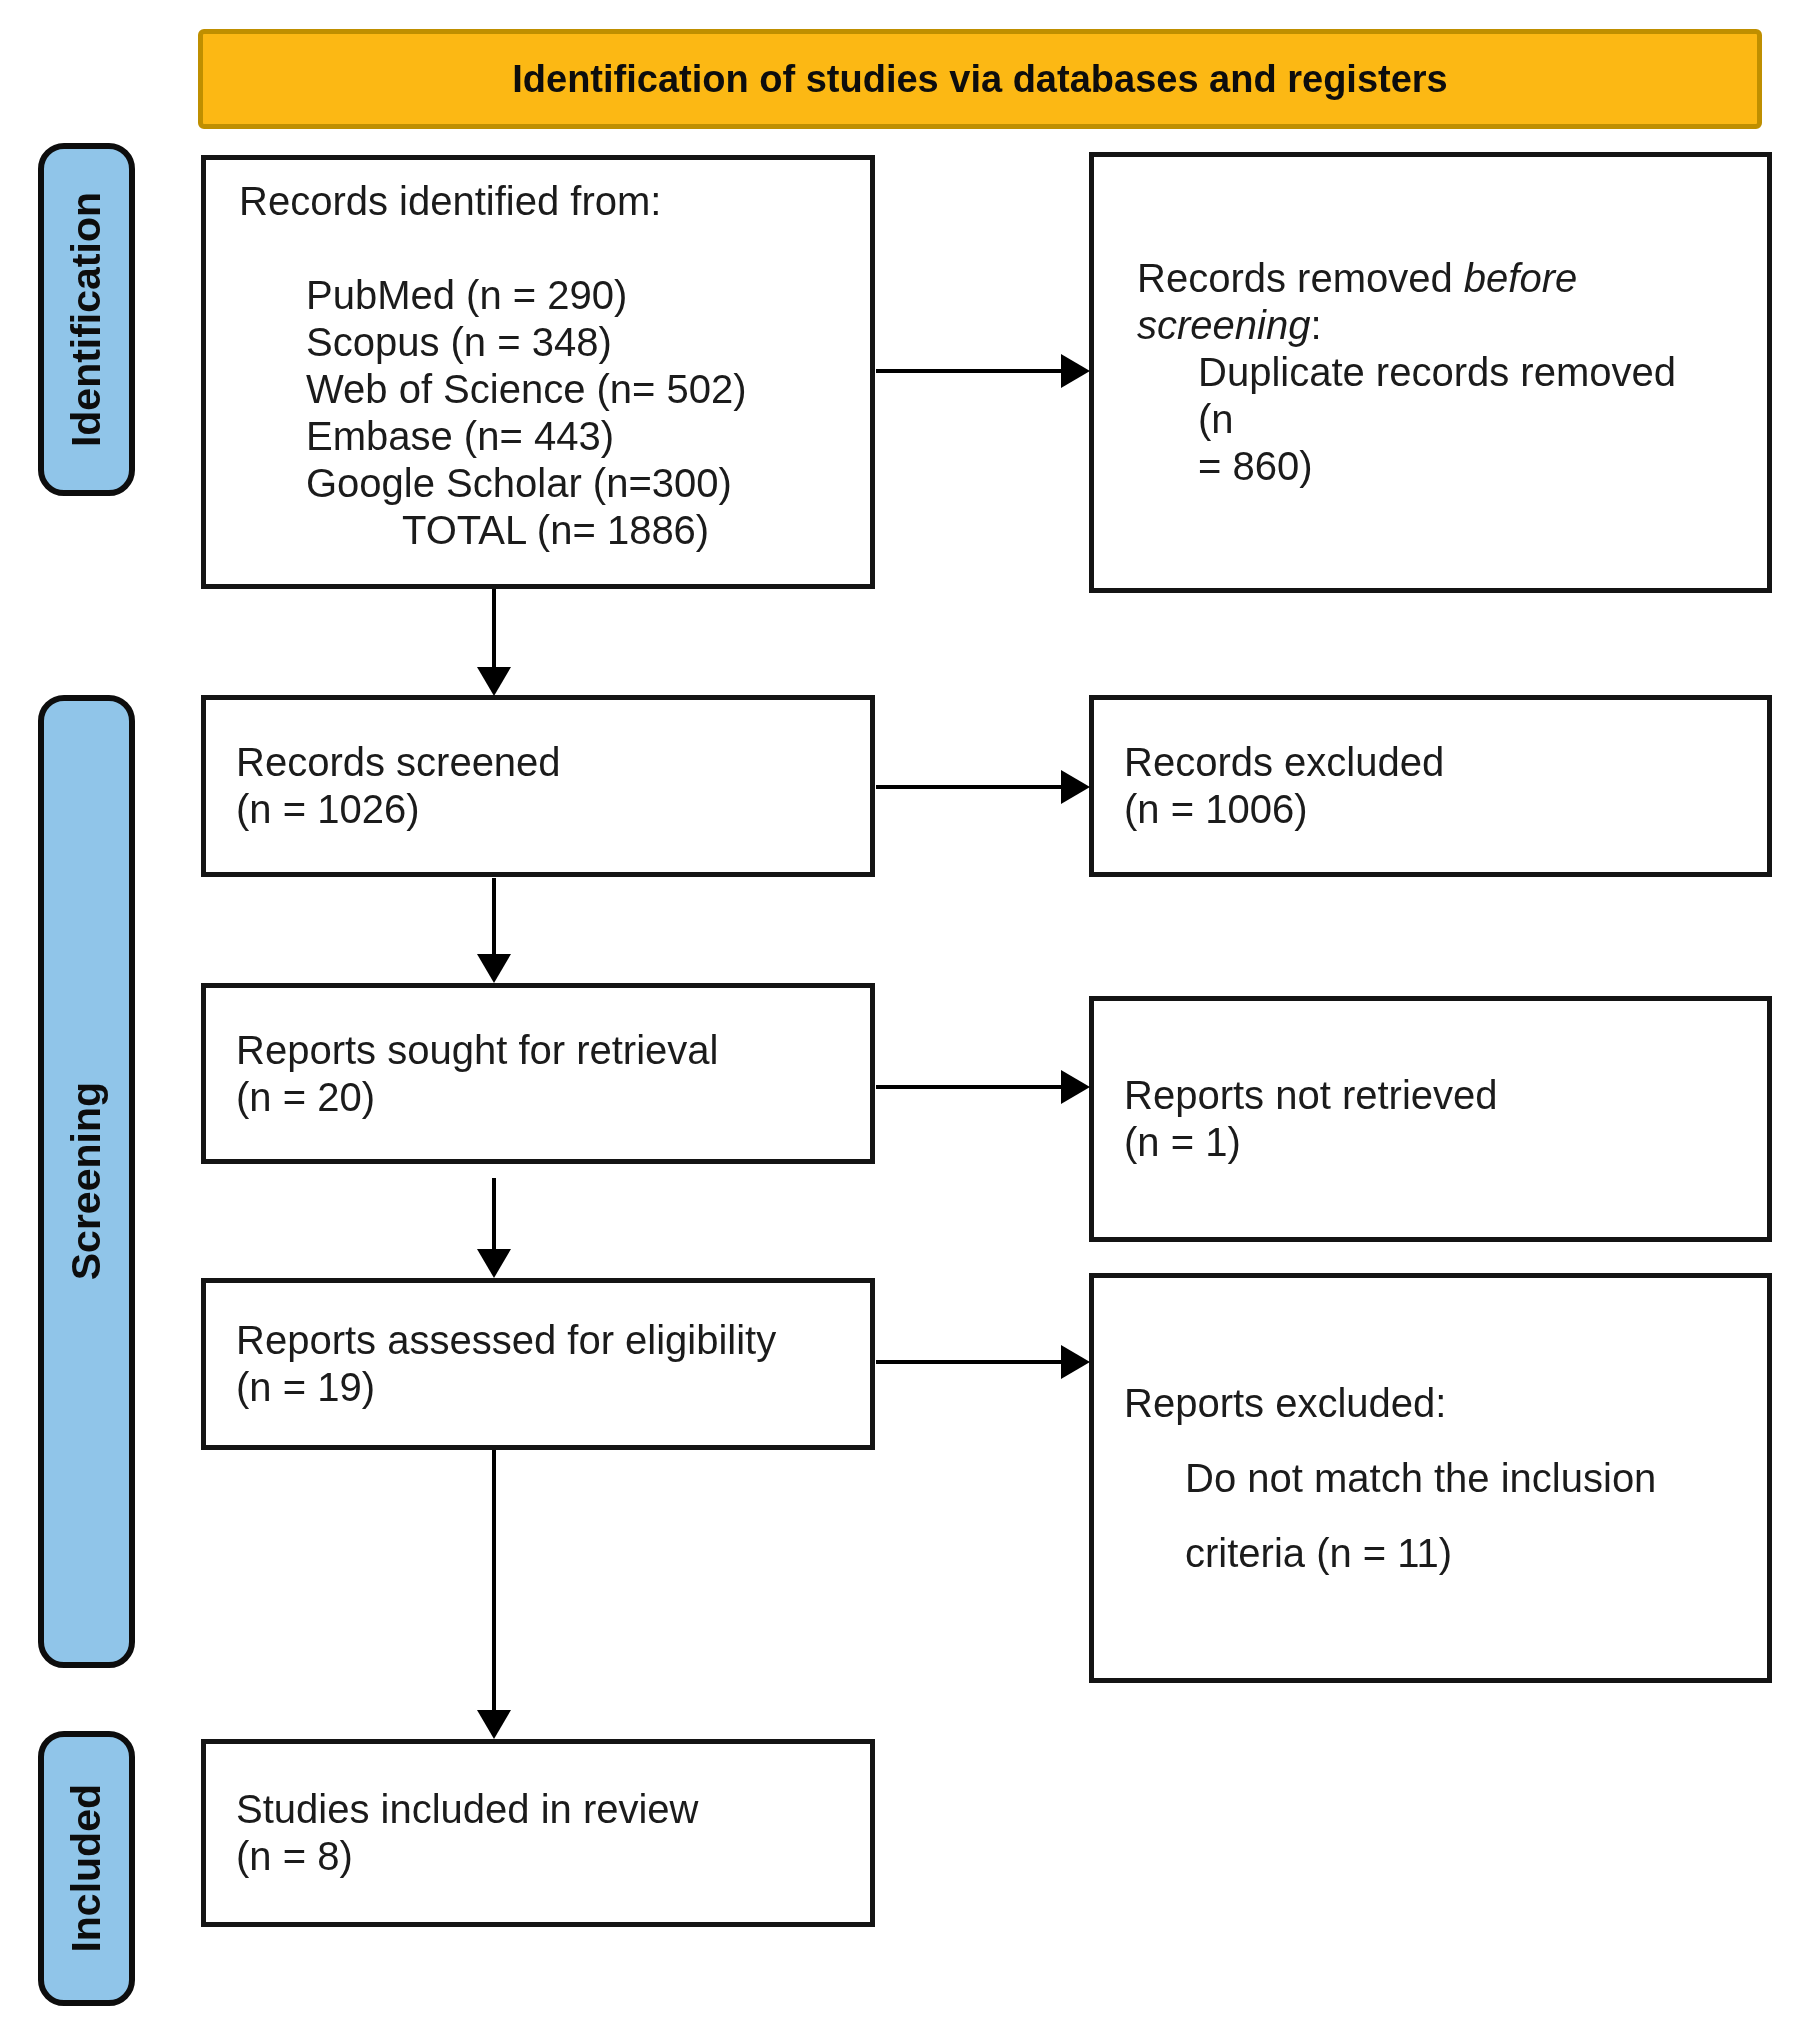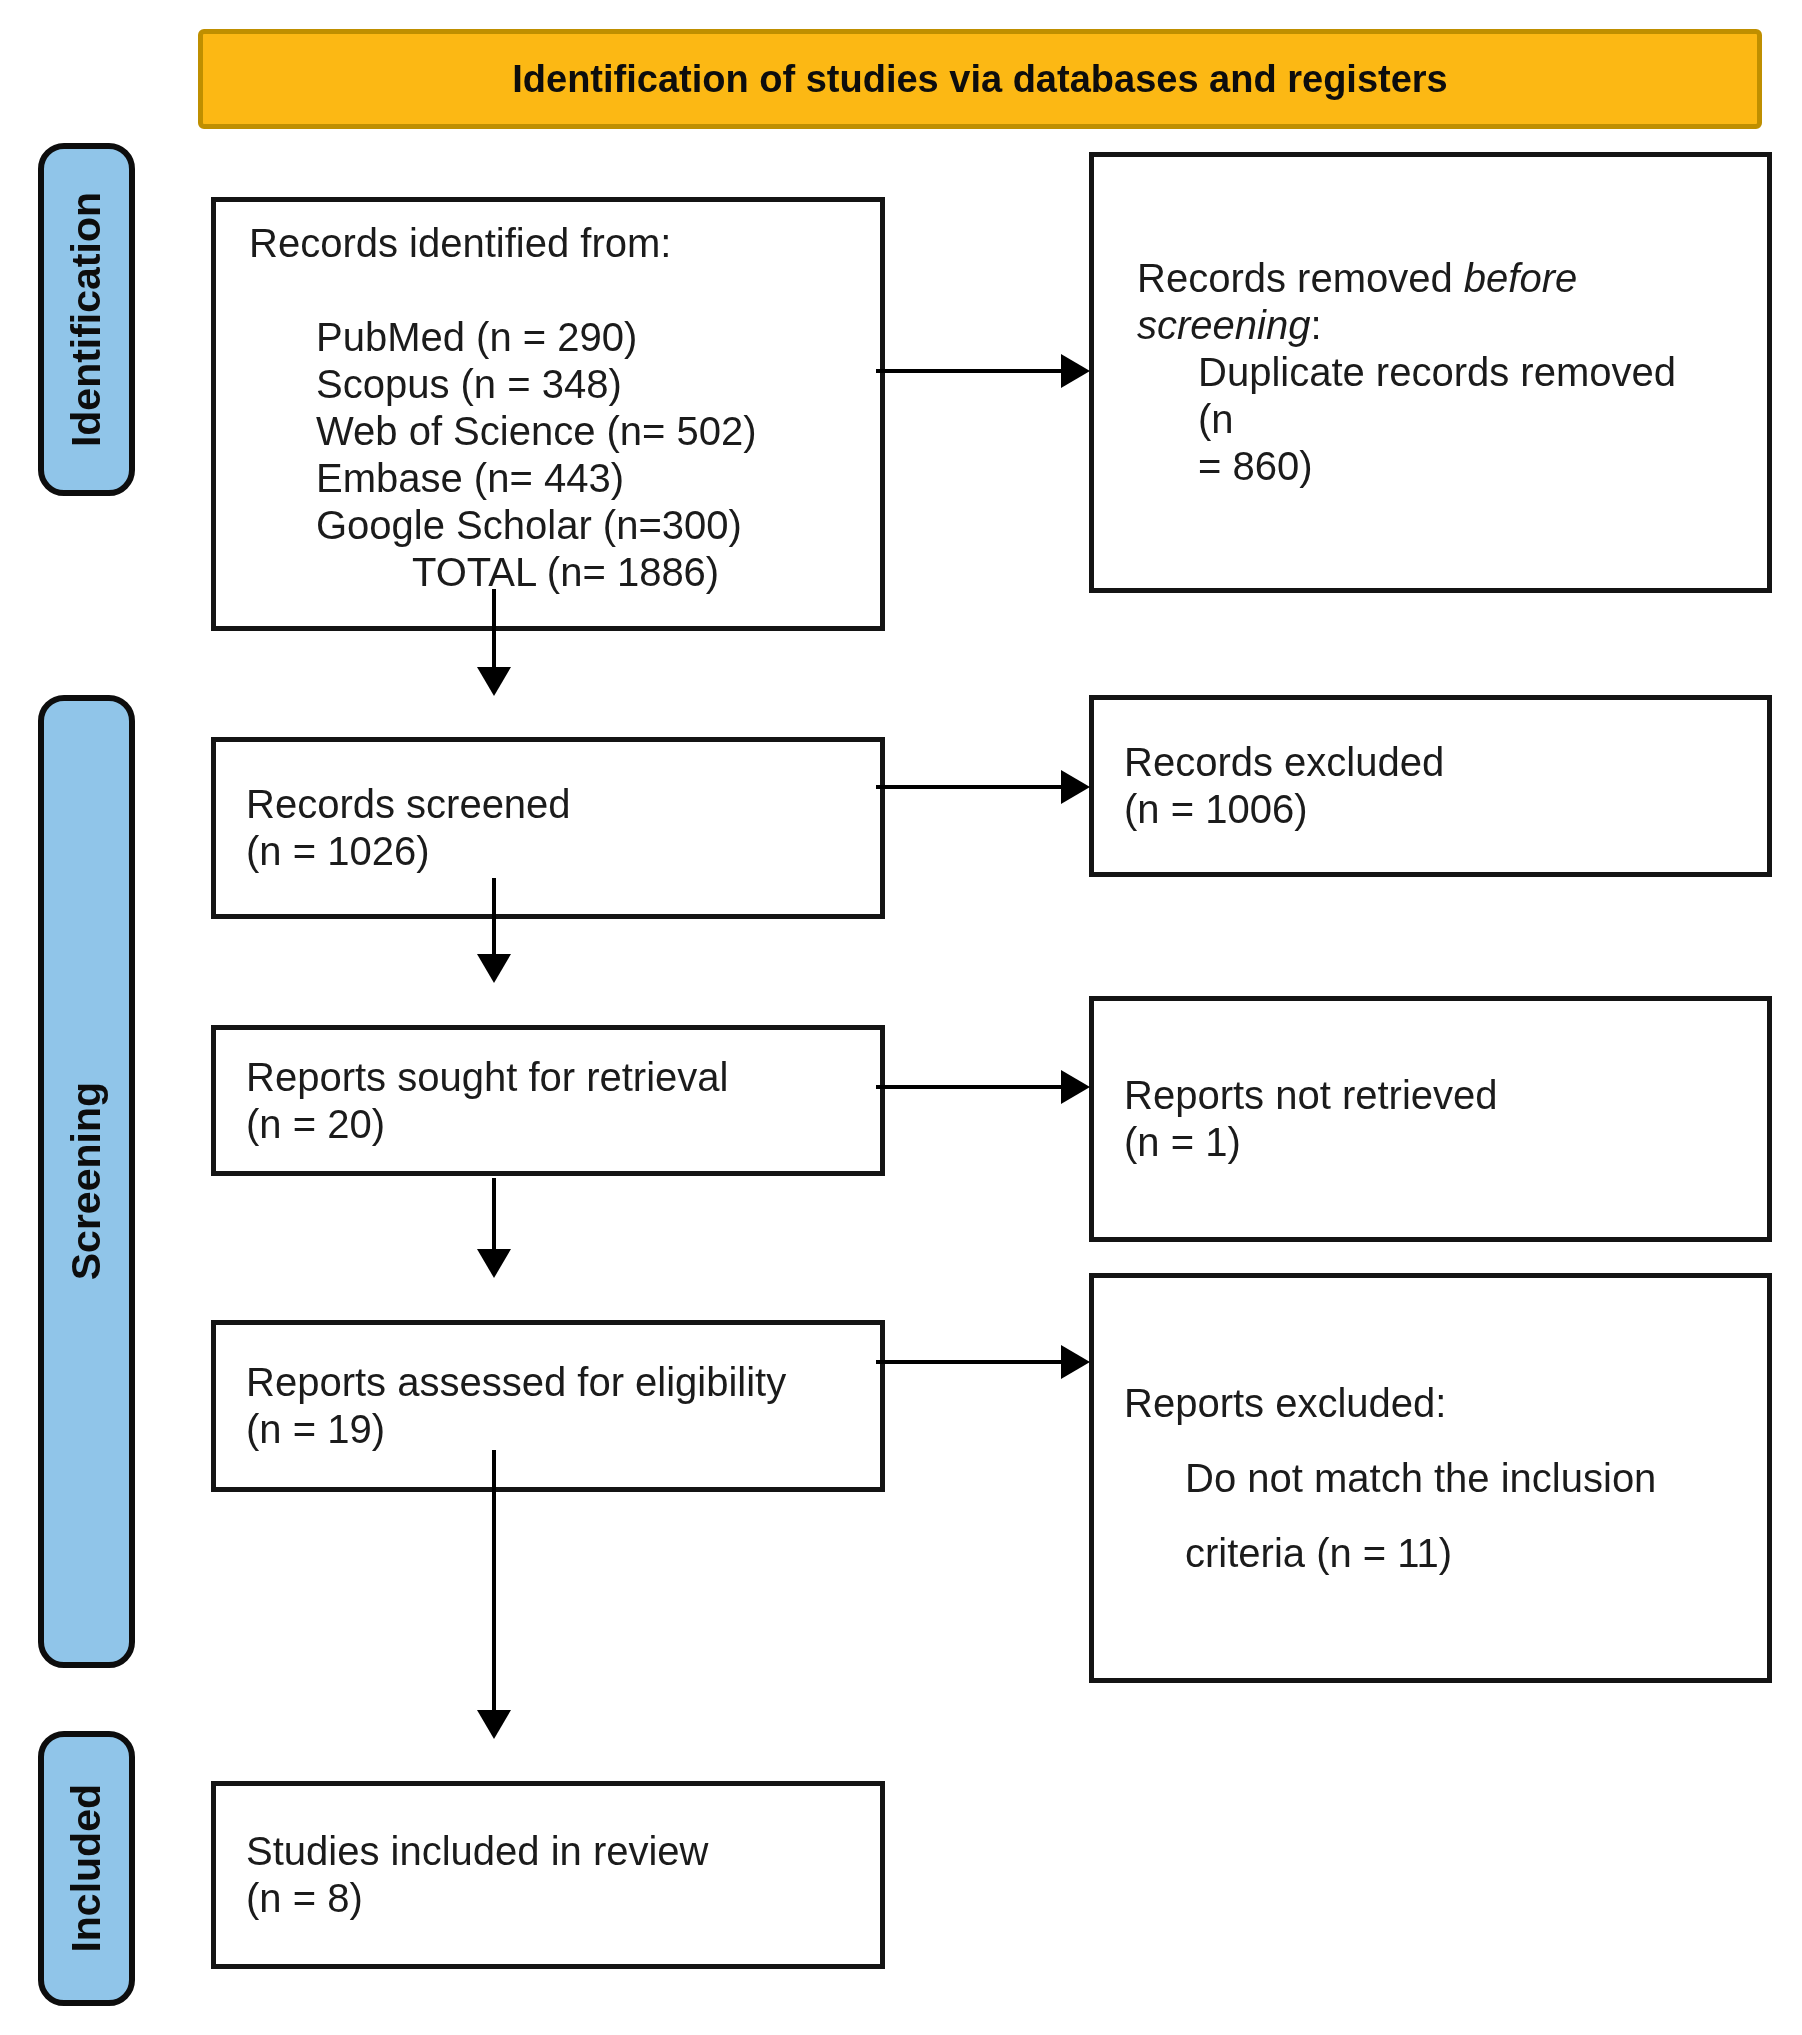--- a/index.html
+++ b/index.html
@@ -49,28 +49,28 @@
   
   .box {
     position: absolute;
     box-sizing: border-box;
     background: #ffffff;
     border: 5.3px solid #141414;
     font-size: 40px;
     line-height: 47px;
     color: #1b1b1b;
   }
-  .col-left  { left: 211px;  width: 674px; margin-top: 42px; }
+  .col-left  { left: 201px;  width: 674px; }
   .col-right { left: 1089px; width: 683px; }
 
   .box-records-identified { top: 155px;  height: 434px; padding: 18px 18px 0 33px; }
   .box-records-removed    { top: 152px;  height: 441px; }
   .box-records-screened   { top: 695px;  height: 182px; }
   .box-records-excluded   { top: 695px;  height: 182px; }
-  .box-reports-sought     { top: 983px; height: 151px; }
+  .box-reports-sought     { top: 983px; height: 181px; }
   .box-reports-not-retrieved { top: 996px; height: 246px; }
   .box-reports-assessed   { top: 1278px; height: 172px; }
   .box-reports-excluded   { top: 1273px; height: 410px; gap: 28px; }
   .box-studies-included   { top: 1739px; height: 188px; }
 
   .center {
     display: flex; flex-direction: column; justify-content: center;
     padding-left: 30px; padding-right: 18px;
   }
   .pad-wide { padding-left: 43px; padding-right: 84px; }

